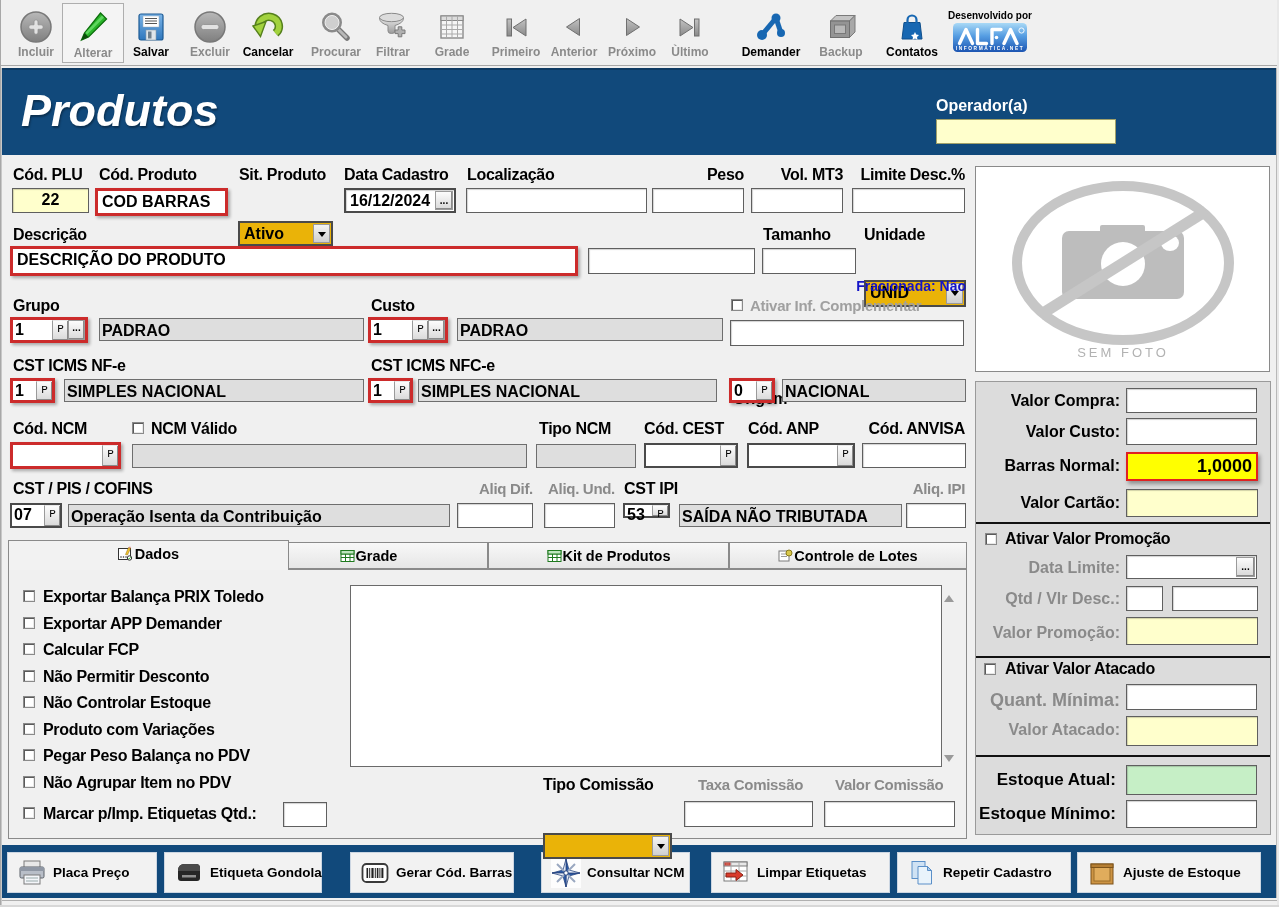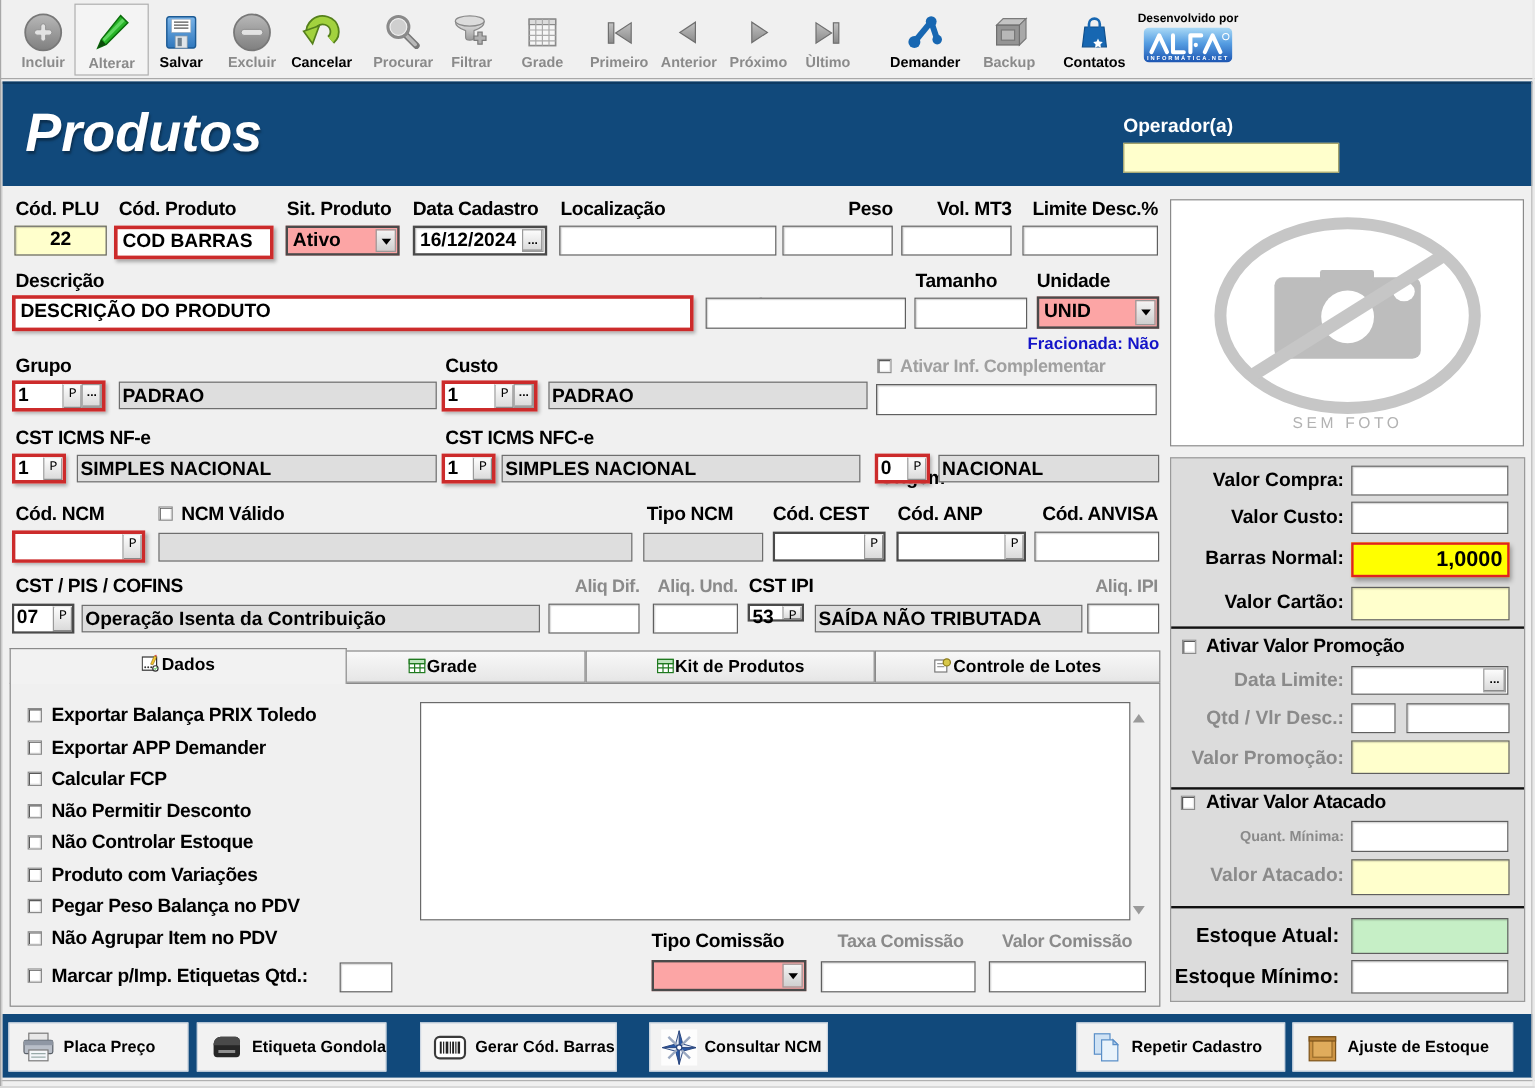--- a/index.html
+++ b/index.html
@@ -22,21 +22,21 @@
 .glbl { position:absolute; font-size:15px; font-weight:bold; color:#8a8a8a; white-space:nowrap; line-height:1.05; letter-spacing:-0.3px; }
 .inp { position:absolute; background:#fff; border:1px solid #5f5f5f; font-weight:bold; font-size:16px; color:#000; padding:2px 4px; box-shadow:inset 1px 1px 1px rgba(0,0,0,0.18); }
 .ro  { position:absolute; background:#dedede; border:1px solid #6e6e6e; font-weight:bold; font-size:16px; padding:3px 2px; white-space:nowrap; overflow:hidden; }
 .redb { border:3px solid #cc2b2b !important; box-shadow:2px 2px 3px rgba(0,0,0,0.3); }
 .comp { position:absolute; border:3px solid #cc2b2b; background:#fff; display:flex; box-shadow:2px 2px 3px rgba(0,0,0,0.3); }
 .comp.plain { border:2px solid #4a4a4a; box-shadow:none; }
 .cnum { flex:1; background:#fff; font-weight:bold; font-size:16px; padding:1px 2px; }
 .pbtn { width:16px; background:linear-gradient(#fcfcfc,#d9d9d9); border-left:1px solid #9a9a9a; border-top:1px solid #e8e8e8; box-shadow:inset -1px -1px 0 #8a8a8a; font-size:11px; color:#000; text-align:center; line-height:16px; font-family:"Liberation Mono",monospace; }
 .dots { width:17px; background:linear-gradient(#fcfcfc,#d9d9d9); border:1px solid #9a9a9a; box-shadow:inset -1px -1px 0 #8a8a8a; font-size:10px; font-weight:bold; text-align:center; line-height:14px; }
 .chk { position:absolute; width:12px; height:12px; background:#fff; border:1px solid #8a8a8a; box-shadow:inset 1px 1px 0 #5a5a5a, inset -1px -1px 0 #e8e8e8; }
-.combo { position:absolute; background:#fca5a5; border:2px solid #4a4a4a; }
+.combo { position:absolute; background:#eab308; border:2px solid #4a4a4a;margin-top:33px; }
 .combo .cbtxt { position:absolute; left:4px; top:2px; font-size:16px; font-weight:bold; }
 .cbbtn { position:absolute; right:1px; top:1px; bottom:1px; width:17px; background:linear-gradient(#f4f4f4,#cfcfcf); border:1px solid #9a9a9a; }
 .cbbtn:after { content:""; position:absolute; left:4px; top:7px; border:4px solid transparent; border-top:5px solid #000; }
 .hline { position:absolute; height:2px; background:#111; }
 </style>
 </head>
 <body>
 <div id="app">
 <div id="tb">
 <div class="ti" style="left:5px;">
@@ -643,21 +643,21 @@
         <span class="dots" style="position:absolute;right:1px;top:1px;bottom:1px;width:19px;line-height:18px;">...</span>
       </div>
 <div class="abs" style="left:1120px;top:590px;transform:translateX(-100%);font-size:16px;font-weight:bold;color:#8a8a8a;white-space:nowrap;">Qtd / Vlr Desc.:</div>
 <div class="inp" style="left:1126px;top:586px;width:37px;height:25px;"></div>
 <div class="inp" style="left:1172px;top:586px;width:86px;height:25px;"></div>
 <div class="abs" style="left:1120px;top:624px;transform:translateX(-100%);font-size:16px;font-weight:bold;color:#8a8a8a;white-space:nowrap;">Valor Promoção:</div>
 <div class="inp" style="left:1126px;top:617px;width:132px;height:28px;background:#ffffcc;"></div>
 <div class="hline" style="left:976px;top:656px;width:294px;"></div>
 <div class="chk" style="left:984px;top:663px;background:#fff;"></div>
 <div class="lbl" style="left:1005px;top:661px;">Ativar Valor Atacado</div>
-<div class="abs" style="left:1120px;top:690px;transform:translateX(-100%);font-size:12px;font-weight:bold;color:#8a8a8a;white-space:nowrap;">Quant. Mínima:</div>
+<div class="abs" style="left:1120px;top:690px;transform:translateX(-100%);font-size:18px;font-weight:bold;color:#8a8a8a;white-space:nowrap;">Quant. Mínima:</div>
 <div class="inp" style="left:1126px;top:684px;width:131px;height:26px;"></div>
 <div class="abs" style="left:1120px;top:721px;transform:translateX(-100%);font-size:16px;font-weight:bold;color:#8a8a8a;white-space:nowrap;">Valor Atacado:</div>
 <div class="inp" style="left:1126px;top:716px;width:132px;height:30px;background:#ffffcc;"></div>
 <div class="hline" style="left:976px;top:755px;width:294px;"></div>
 <div class="abs" style="left:1116px;top:770px;transform:translateX(-100%);font-size:17px;font-weight:bold;color:#000;white-space:nowrap;">Estoque Atual:</div>
 <div class="inp" style="left:1126px;top:765px;width:131px;height:30px;background:#c6efc6;"></div>
 <div class="abs" style="left:1116px;top:804px;transform:translateX(-100%);font-size:17px;font-weight:bold;color:#000;white-space:nowrap;">Estoque Mínimo:</div>
 <div class="inp" style="left:1126px;top:800px;width:131px;height:28px;"></div>
 </div>
 </div>
@@ -709,20 +709,37 @@
             <path d="M1 15 L12 12 L15 15 Z" fill="#2a5aa8"></path>
             <path d="M1 15 L12 18 L15 15 Z" fill="#e8eef8"></path>
             <path d="M29 15 L18 18 L15 15 Z" fill="#2a5aa8"></path>
             <path d="M29 15 L18 12 L15 15 Z" fill="#e8eef8"></path>
             <path d="M6 6 L13 13 M24 6 L17 13 M6 24 L13 17 M24 24 L17 17" stroke="#9aa8c0" stroke-width="2"></path>
           </g>
           <circle cx="15" cy="15" r="2.2" fill="#fff" stroke="#28457e"></circle>
         </svg>
         <span style="font-size:13.5px;font-weight:bold;white-space:nowrap;">Consultar NCM</span>
       </div>
+<div class="abs" style="left:711px;top:9px;width:179px;height:41px;background:#f2f2f2;border:1px solid #ccd6e2;display:flex;align-items:center;padding-left:9px;">
+        <svg width="30" height="30" viewBox="0 0 30 30" style="flex:none;margin-right:6px;">
+          <rect x="3" y="4" width="23" height="19" fill="#fff" stroke="#7a7a7a"></rect>
+          <rect x="3" y="4" width="23" height="4" fill="#e8e8e8" stroke="#7a7a7a"></rect>
+          <g stroke="#aaa">
+            <line x1="3" y1="13" x2="26" y2="13"></line>
+            <line x1="3" y1="18" x2="26" y2="18"></line>
+            <line x1="10" y1="4" x2="10" y2="23"></line>
+            <line x1="18" y1="4" x2="18" y2="23"></line>
+          </g>
+          <g stroke="#c03333" stroke-width="1">
+            <rect x="4" y="5" width="5" height="2" fill="#d86"></rect>
+          </g>
+          <path d="M5 15 h10 v-3.5 l7 5.5 -7 5.5 v-3.5 h-10 Z" fill="#d93a2a" stroke="#8a1f12"></path>
+        </svg>
+        <span style="font-size:13.5px;font-weight:bold;white-space:nowrap;">Limpar Etiquetas</span>
+      </div>
 <div class="abs" style="left:1077px;top:9px;width:184px;height:41px;background:#f2f2f2;border:1px solid #ccd6e2;display:flex;align-items:center;padding-left:9px;">
         <svg width="30" height="30" viewBox="0 0 30 30" style="flex:none;margin-right:6px;">
           <rect x="4" y="6" width="22" height="20" fill="#cd9444" stroke="#7c531a"></rect>
           <rect x="7" y="9" width="16" height="14" fill="#e0ac5c" stroke="#9a6c28"></rect>
           <rect x="4" y="6" width="22" height="3.5" fill="#b57e33" stroke="#7c531a"></rect>
         </svg>
         <span style="font-size:13.5px;font-weight:bold;white-space:nowrap;">Ajuste de Estoque</span>
       </div>
 <div class="abs" style="left:897px;top:9px;width:174px;height:41px;background:#f2f2f2;border:1px solid #ccd6e2;display:flex;align-items:center;padding-left:9px;">
         <svg width="30" height="30" viewBox="0 0 30 30" style="flex:none;margin-right:6px;">

